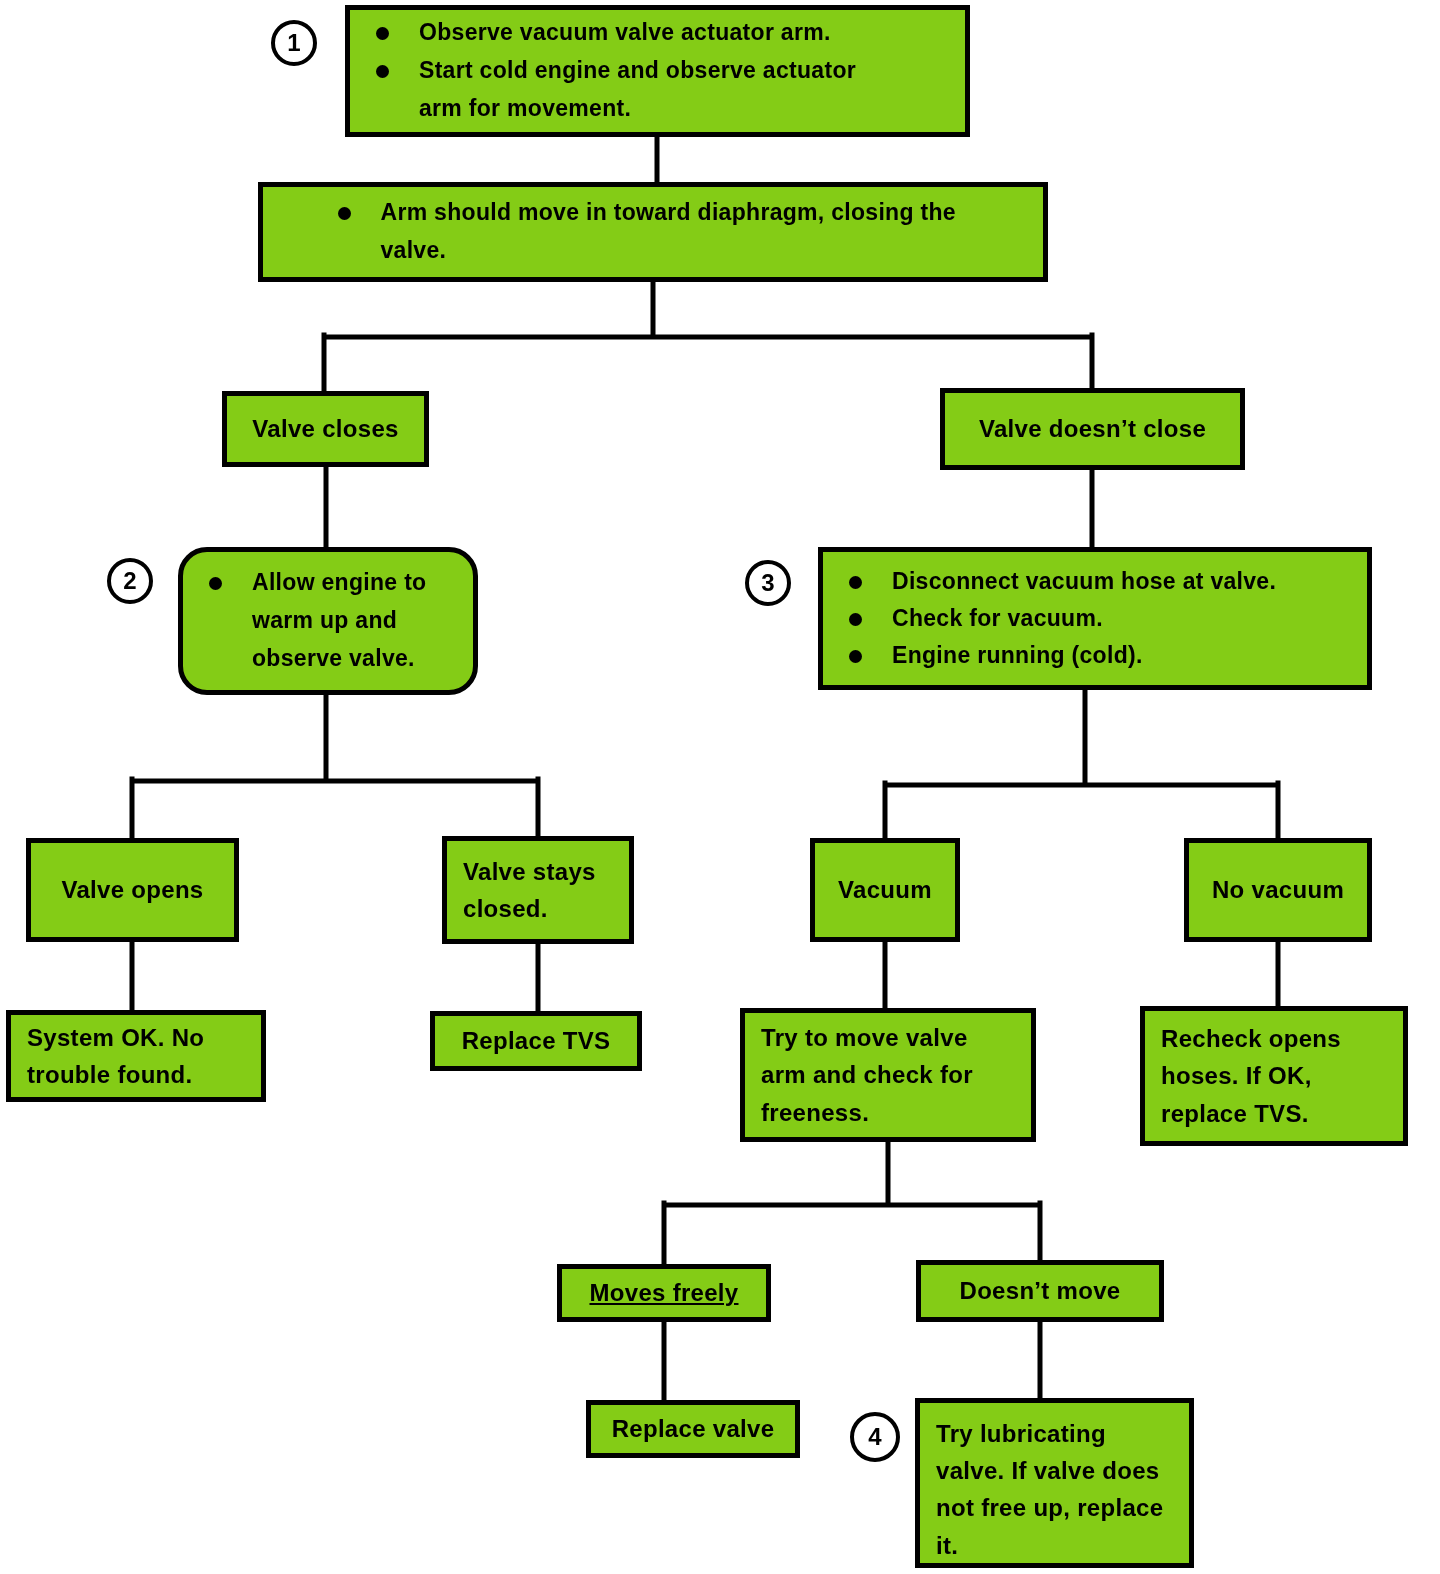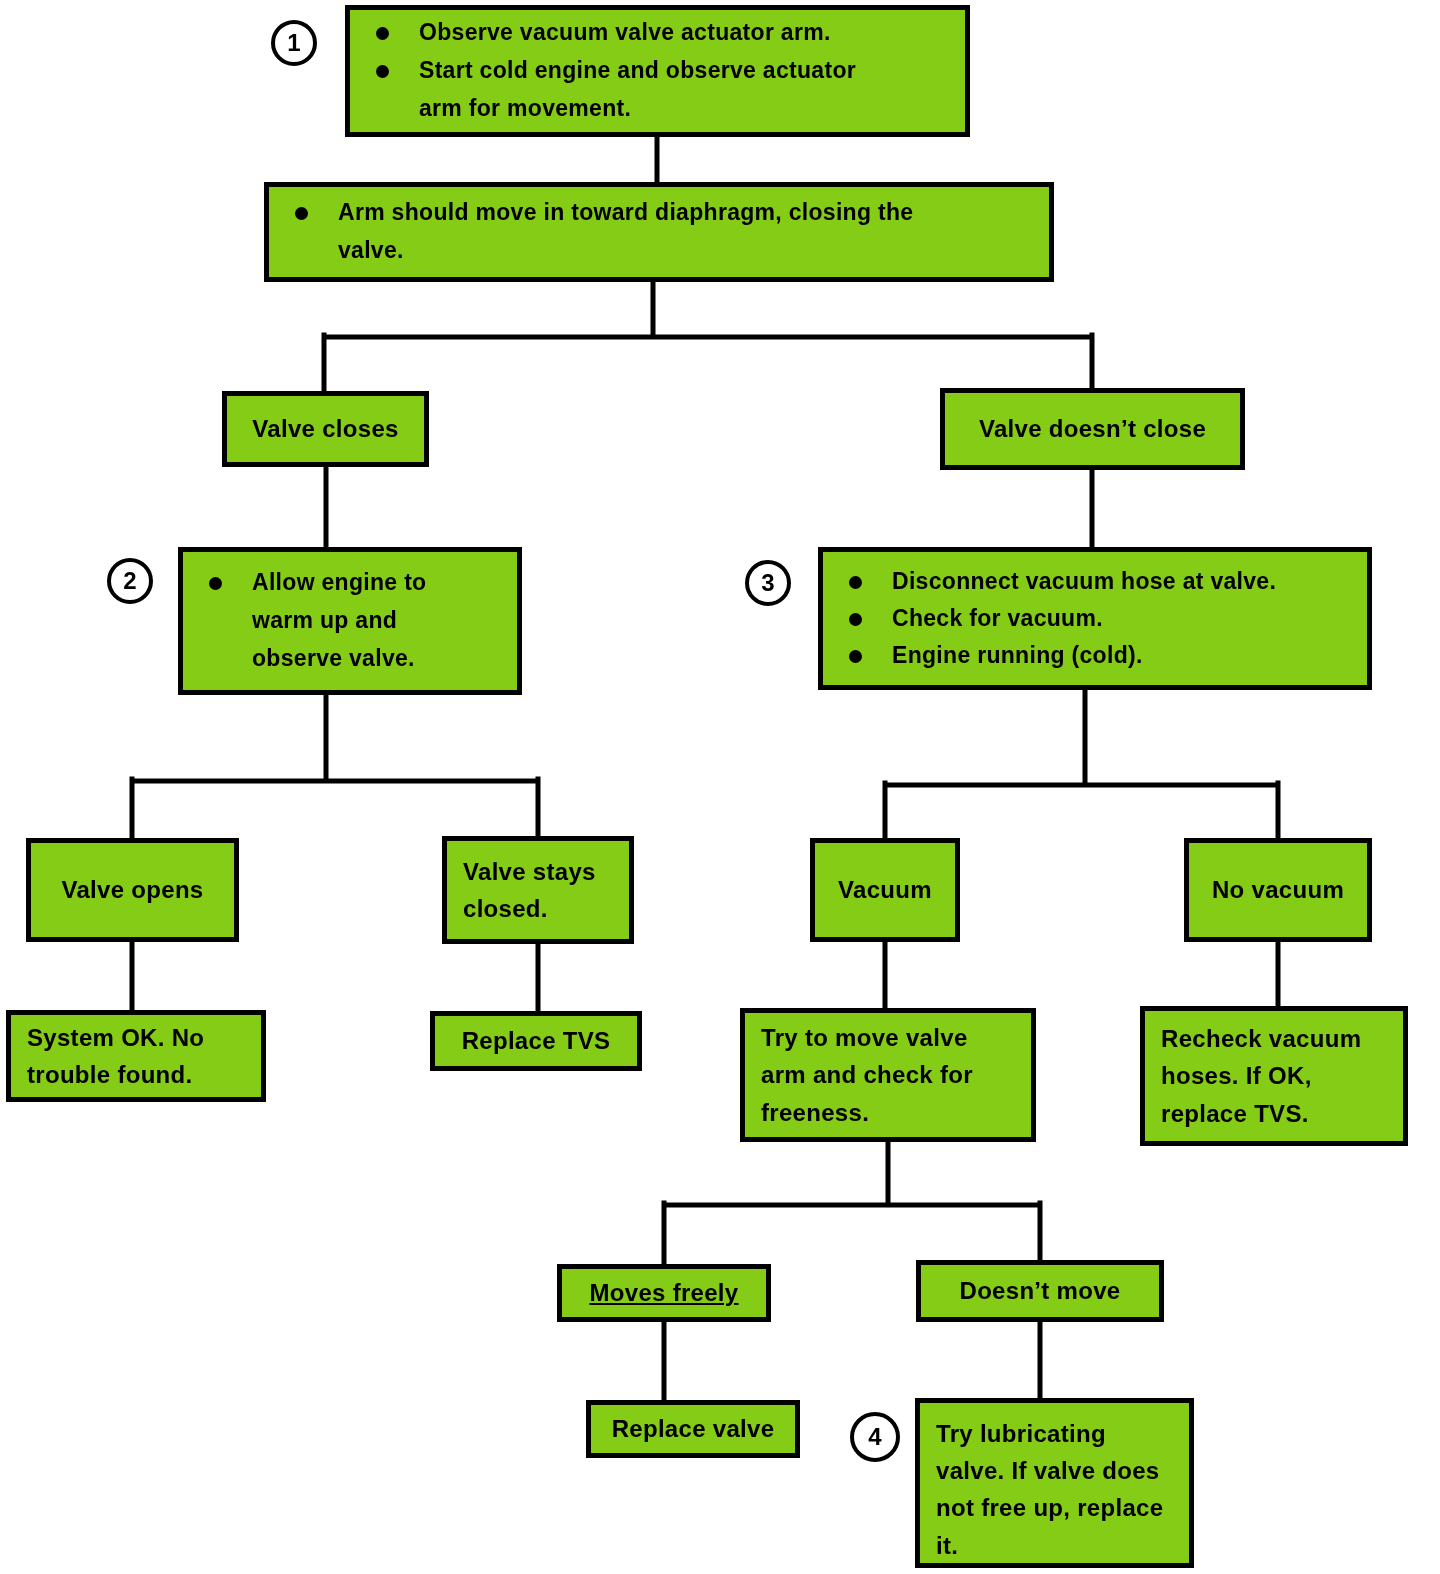--- a/index.html
+++ b/index.html
@@ -101,31 +101,31 @@
     <div class="bullet-row">
       <span class="dot"></span>
       <span style="max-width:480px;">Observe vacuum valve actuator arm.</span>
     </div>
     <div class="bullet-row">
       <span class="dot"></span>
       <span style="max-width:480px;">Start cold engine and observe actuator arm for movement.</span>
     </div>
   </div>
 
-  <div class="node bullets-node" style="left:264px; top:182px; width:790px; height:100px;">
+  <div class="node bullets-node" style="left:258px; top:182px; width:790px; height:100px;align-items:center;">
     <div class="bullet-row">
       <span class="dot"></span>
       <span style="max-width:600px;">Arm should move in toward diaphragm, closing the valve.</span>
     </div>
   </div>
 
   <div class="node label-node" style="left:222px; top:391px; width:207px; height:76px;">Valve closes</div>
   <div class="node label-node" style="left:940px; top:388px; width:305px; height:82px;">Valve doesn’t close</div>
 
-  <div class="node bullets-node" style="left:178px; top:547px; width:344px; height:148px;">
+  <div class="node bullets-node" style="left:178px; top:547px; width:300px; height:148px;border-radius:29px;">
     <div class="bullet-row">
       <span class="dot"></span>
       <span style="max-width:188px;">Allow engine to warm up and observe valve.</span>
     </div>
   </div>
 
   <div class="node bullets-node" style="left:818px; top:547px; width:554px; height:143px; line-height:1.6;">
     <div class="bullet-row">
       <span class="dot"></span>
       <span>Disconnect vacuum hose at valve.</span>
@@ -141,21 +141,21 @@
   </div>
 
   <div class="node label-node" style="left:26px; top:838px; width:213px; height:104px;">Valve opens</div>
   <div class="node left-node" style="left:442px; top:836px; width:192px; height:108px;">Valve stays closed.</div>
   <div class="node label-node" style="left:810px; top:838px; width:150px; height:104px;">Vacuum</div>
   <div class="node label-node" style="left:1184px; top:838px; width:188px; height:104px;">No vacuum</div>
 
   <div class="node left-node" style="left:6px; top:1010px; width:260px; height:92px;">System OK. No trouble found.</div>
   <div class="node label-node" style="left:430px; top:1011px; width:212px; height:60px;">Replace TVS</div>
   <div class="node left-node" style="left:740px; top:1008px; width:296px; height:134px;">Try to move valve arm and check for freeness.</div>
-  <div class="node left-node" style="left:1140px; top:1006px; width:268px; height:140px;">Recheck vacuum hoses. If OK, replace TVS.</div>
+  <div class="node left-node" style="left:1140px; top:1006px; width:268px; height:140px;">Recheck opens hoses. If OK, replace TVS.</div>
 
   <div class="node label-node" style="left:557px; top:1264px; width:214px; height:58px;text-decoration:underline;">Moves freely</div>
   <div class="node label-node" style="left:916px; top:1260px; width:248px; height:62px;">Doesn’t move</div>
 
   <div class="node label-node" style="left:555px; top:1400px; width:214px; height:58px;margin-left:31px;">Replace valve</div>
   <div class="node left-node" style="left:915px; top:1398px; width:279px; height:170px; align-items:flex-start; padding-top:12px;">Try lubricating valve. If valve does not free up, replace it.</div>
 
 </div>
 
 </body></html>

